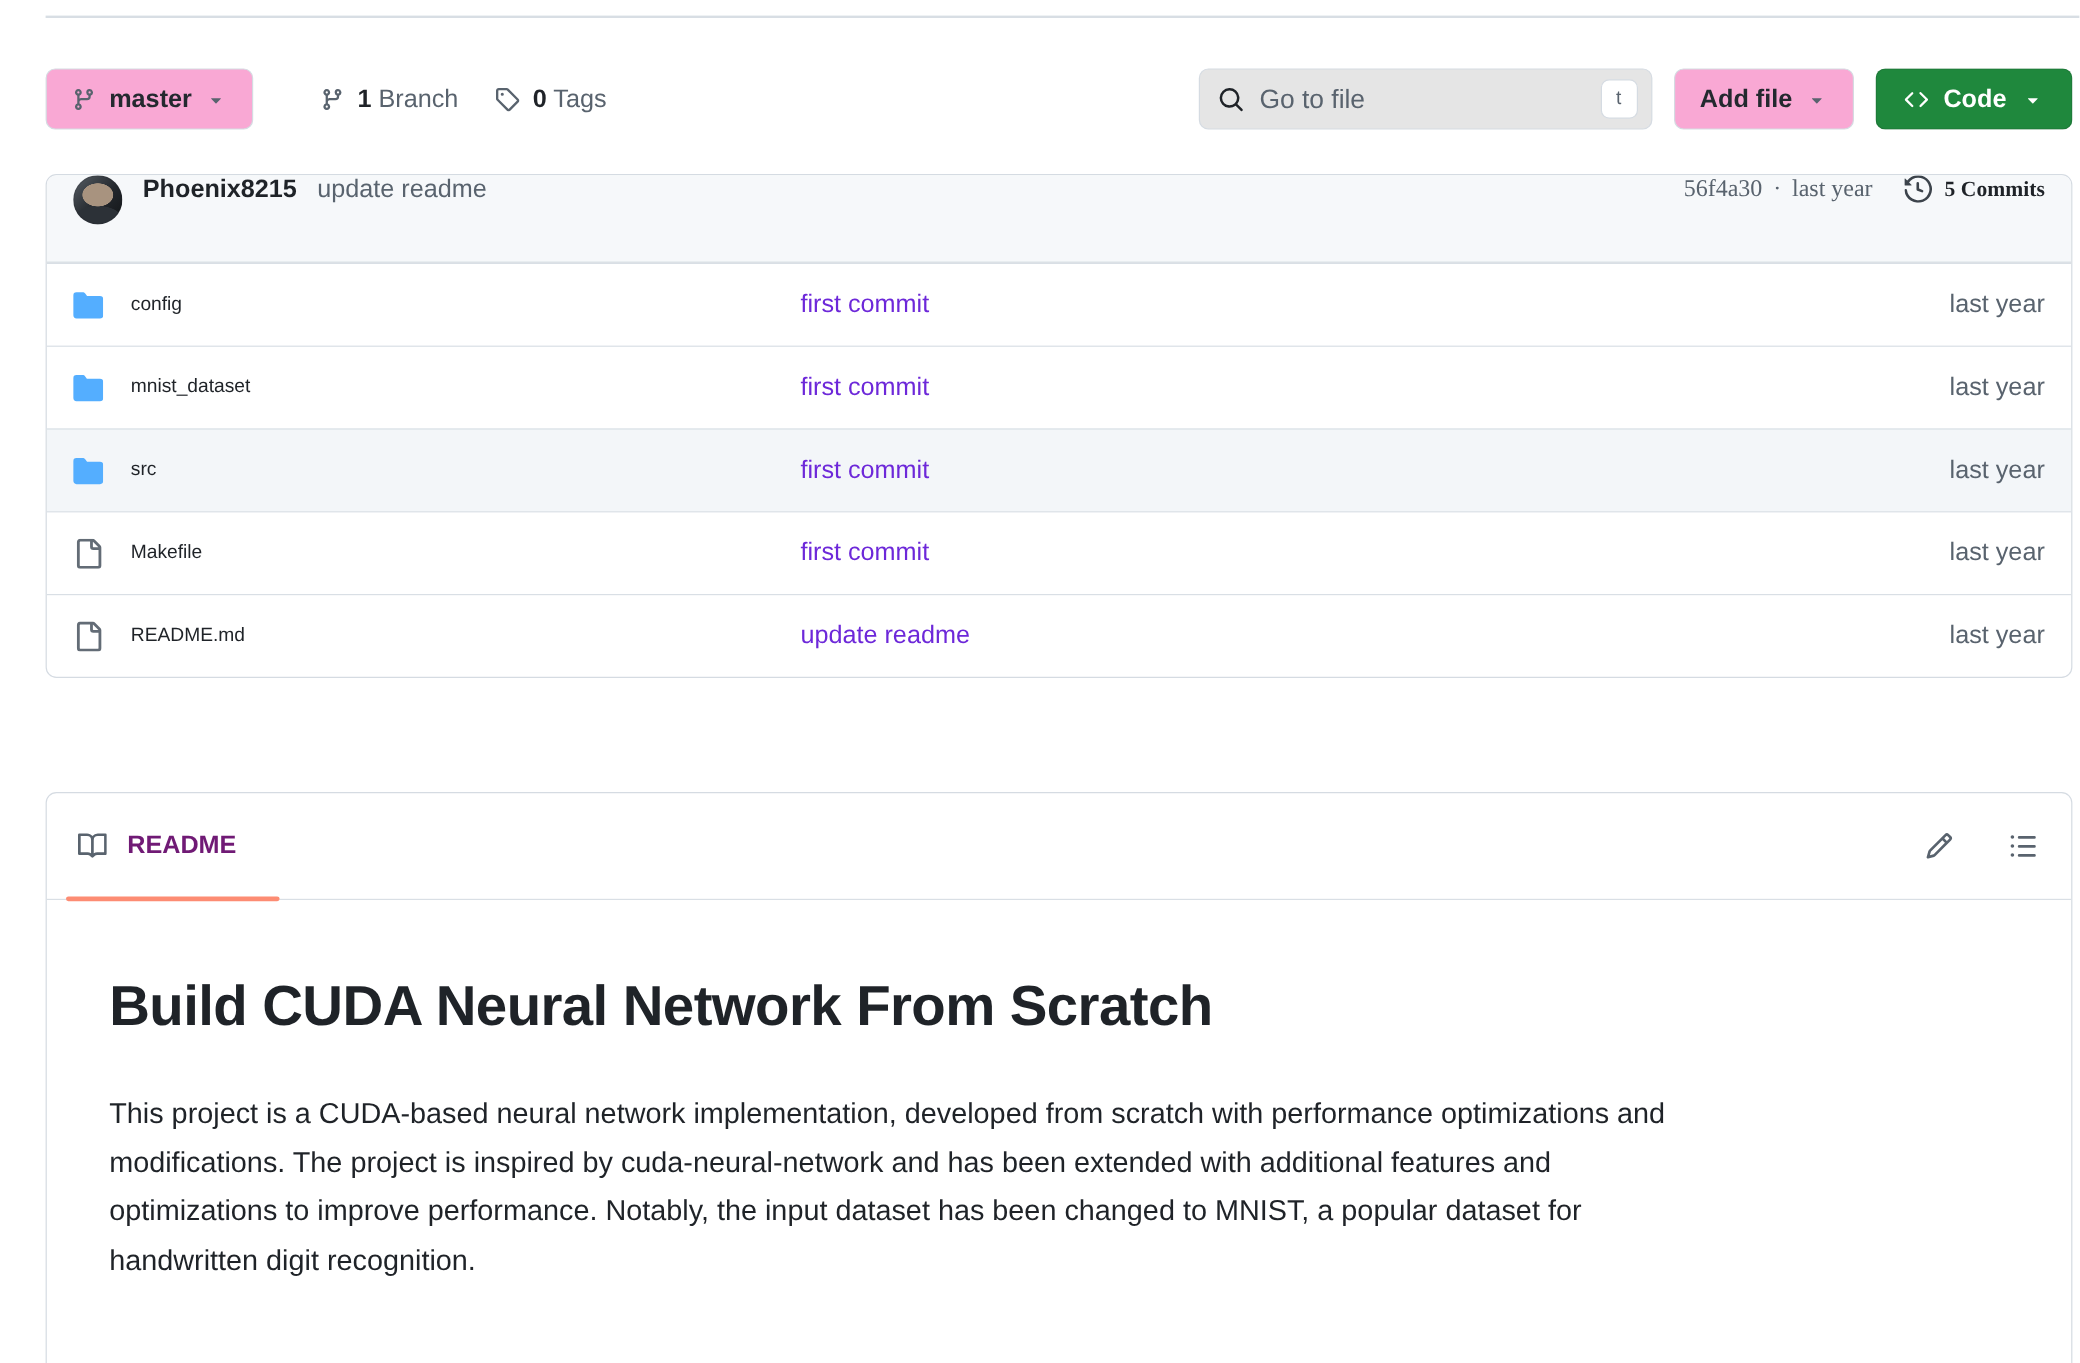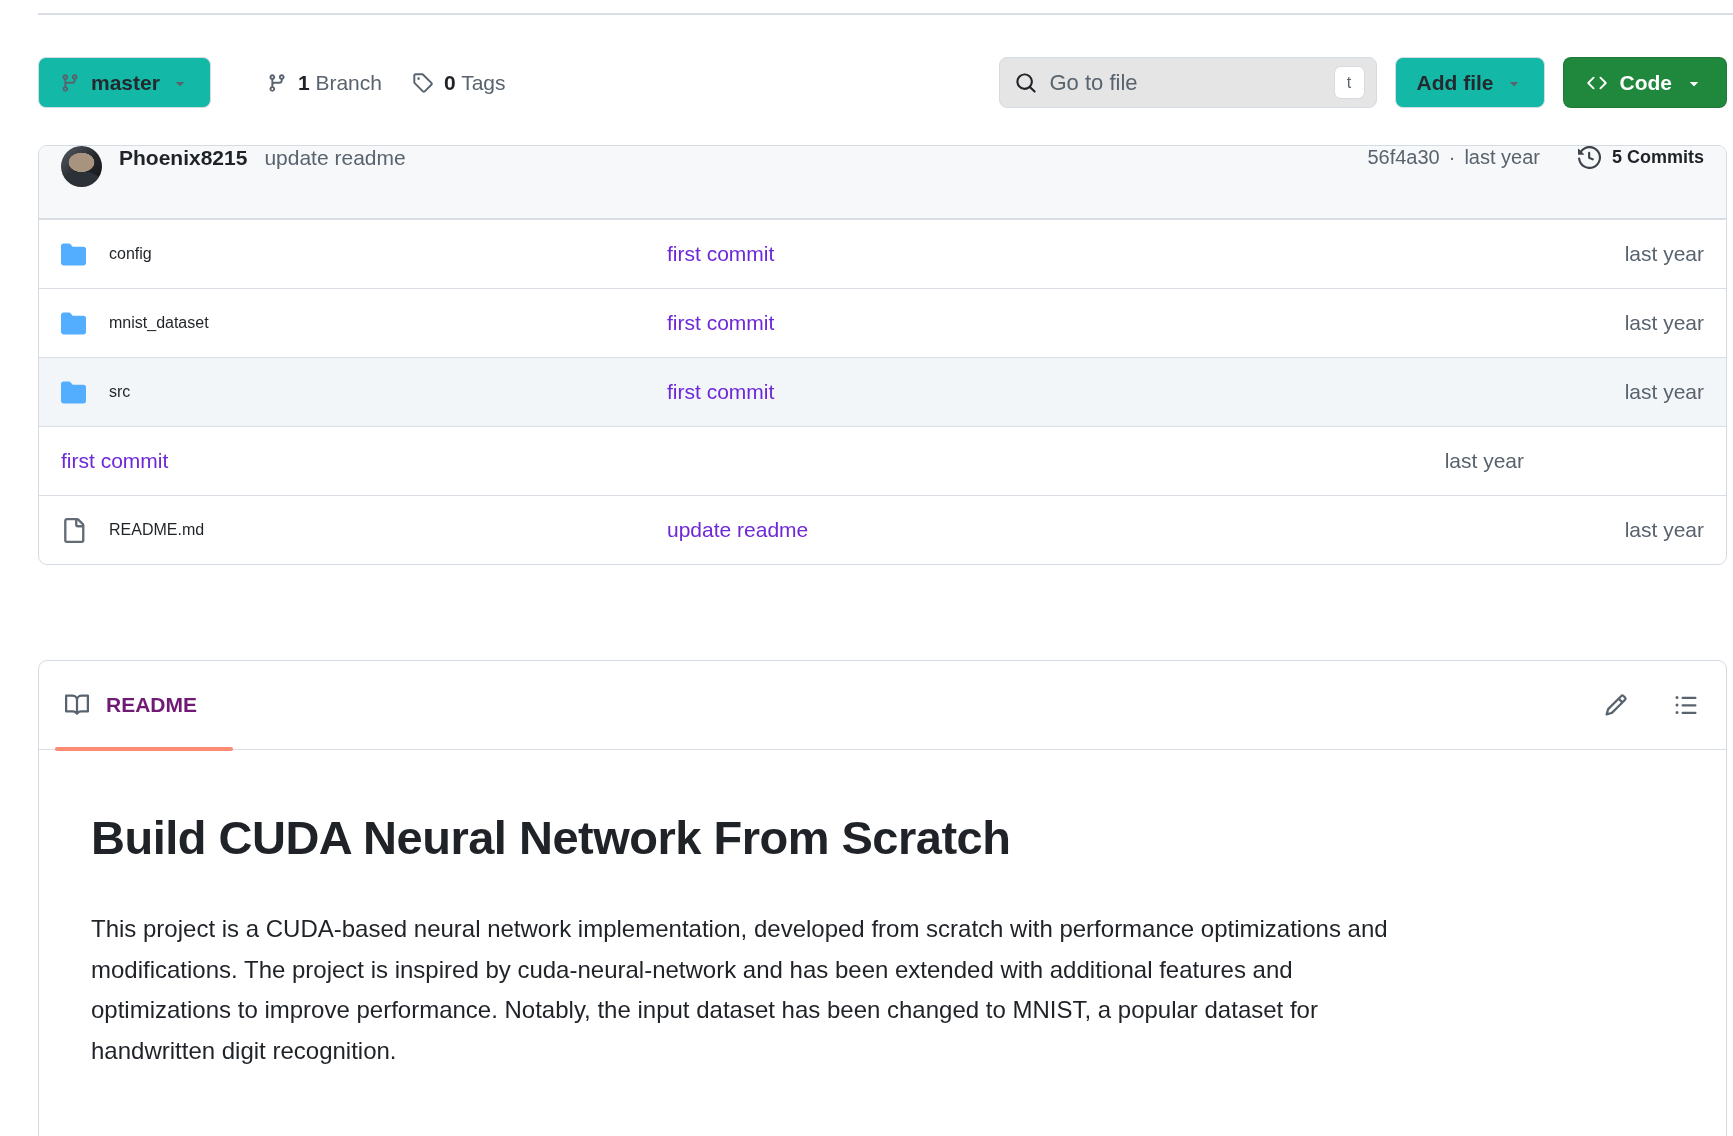--- a/index.html
+++ b/index.html
@@ -16,21 +16,21 @@
 
   
   .toolbar {
     position: absolute; top: 57px; left: 38px; right: 6px;
     display: flex; align-items: center;
   }
   .btn {
     display: inline-flex; align-items: center; gap: 11px;
     height: 51px; padding: 0 21px;
     border: 1.5px solid #d5dbe2; border-radius: 8px;
-    background: #14b8a6; font-size: 21px; font-weight: 600; color: #24292f;
+    background: #f9a8d4; font-size: 21px; font-weight: 600; color: #24292f;
     cursor: pointer;
   }
   .btn .muted-ic { color: #59636e; display: inline-flex; }
   .stat-link {
     display: inline-flex; align-items: center; gap: 11px;
     font-size: 21px; color: #59636e; cursor: pointer;
   }
   .stat-link strong { color: #1f2328; font-weight: 700; }
   .branch-link { margin-left: 56px; }
   .tags-link { margin-left: 30px; }
@@ -68,21 +68,21 @@
     width: 41px; height: 41px; border-radius: 50%; flex: 0 0 auto;
     background:
       radial-gradient(ellipse 32% 24% at 50% 40%, #a8937f 96%, transparent),
       radial-gradient(ellipse 52% 30% at 50% 92%, #2c3137 96%, transparent),
       linear-gradient(135deg, #585f66 0%, #23272c 55%, #121517 100%);
     box-shadow: inset 0 0 0 1px rgba(31,35,40,0.15);
     cursor: pointer;
   }
   .commit-author { font-size: 21px; font-weight: 700; color: #1f2328; cursor: pointer; }
   .commit-msg { font-size: 21px; color: #59636e; cursor: pointer; }
-  .commit-meta { margin-left: auto; display: flex; align-items: center; gap: 38px; }
+  .commit-meta { margin-left: auto; display: flex; align-items: center; gap: 26px; font-family: Liberation Serif, serif; }
   .hash-time { font-size: 20px; color: #59636e; display: inline-flex; gap: 9px; }
   .hash-time .hash { cursor: pointer; }
   .commits-link { display: inline-flex; align-items: center; gap: 11px; cursor: pointer; }
   .commits-link .clock { color: #3c434b; display: inline-flex; }
   .commits-link .count-text { font-size: 18px; font-weight: 700; color: #1f2328; }
 
   .file-row {
     height: 69px; display: grid; grid-template-columns: 606px 1fr 180px;
     align-items: center; padding: 0 22px;
     border-top: 1.5px solid #d9dfe5;
@@ -257,20 +257,28 @@
             <path d="M1.75 1A1.75 1.75 0 0 0 0 2.75v10.5C0 14.216.784 15 1.75 15h12.5A1.75 1.75 0 0 0 16 13.25v-8.5A1.75 1.75 0 0 0 14.25 3H7.5a.25.25 0 0 1-.2-.1l-.9-1.2C6.07 1.26 5.55 1 5 1H1.75Z"></path>
           </svg>
         </span>
       <a class="file-name">src</a>
     </span>
     <a class="cell-msg">first commit</a>
     <span class="cell-time">last year</span>
   </div>
 
   <div class="file-row">
+    <span class="cell-name">
+      <span class="file-glyph">
+          <svg width="25" height="25" viewBox="0 0 16 16" fill="currentColor">
+            <path d="M2 1.75C2 .784 2.784 0 3.75 0h6.586c.464 0 .909.184 1.237.513l2.914 2.914c.329.328.513.773.513 1.237v9.586A1.75 1.75 0 0 1 13.25 16h-9.5A1.75 1.75 0 0 1 2 14.25Zm1.75-.25a.25.25 0 0 0-.25.25v12.5c0 .138.112.25.25.25h9.5a.25.25 0 0 0 .25-.25V6h-2.75A1.75 1.75 0 0 1 9 4.25V1.5Zm6.75.062V4.25c0 .138.112.25.25.25h2.688l-.011-.013-2.914-2.914-.013-.011Z"></path>
+          </svg>
+        </span>
+      <a class="file-name">Makefile</a>
+    </span>
     <a class="cell-msg">first commit</a>
     <span class="cell-time">last year</span>
   </div>
 
   <div class="file-row">
     <span class="cell-name">
       <span class="file-glyph">
           <svg width="25" height="25" viewBox="0 0 16 16" fill="currentColor">
             <path d="M2 1.75C2 .784 2.784 0 3.75 0h6.586c.464 0 .909.184 1.237.513l2.914 2.914c.329.328.513.773.513 1.237v9.586A1.75 1.75 0 0 1 13.25 16h-9.5A1.75 1.75 0 0 1 2 14.25Zm1.75-.25a.25.25 0 0 0-.25.25v12.5c0 .138.112.25.25.25h9.5a.25.25 0 0 0 .25-.25V6h-2.75A1.75 1.75 0 0 1 9 4.25V1.5Zm6.75.062V4.25c0 .138.112.25.25.25h2.688l-.011-.013-2.914-2.914-.013-.011Z"></path>
           </svg>

